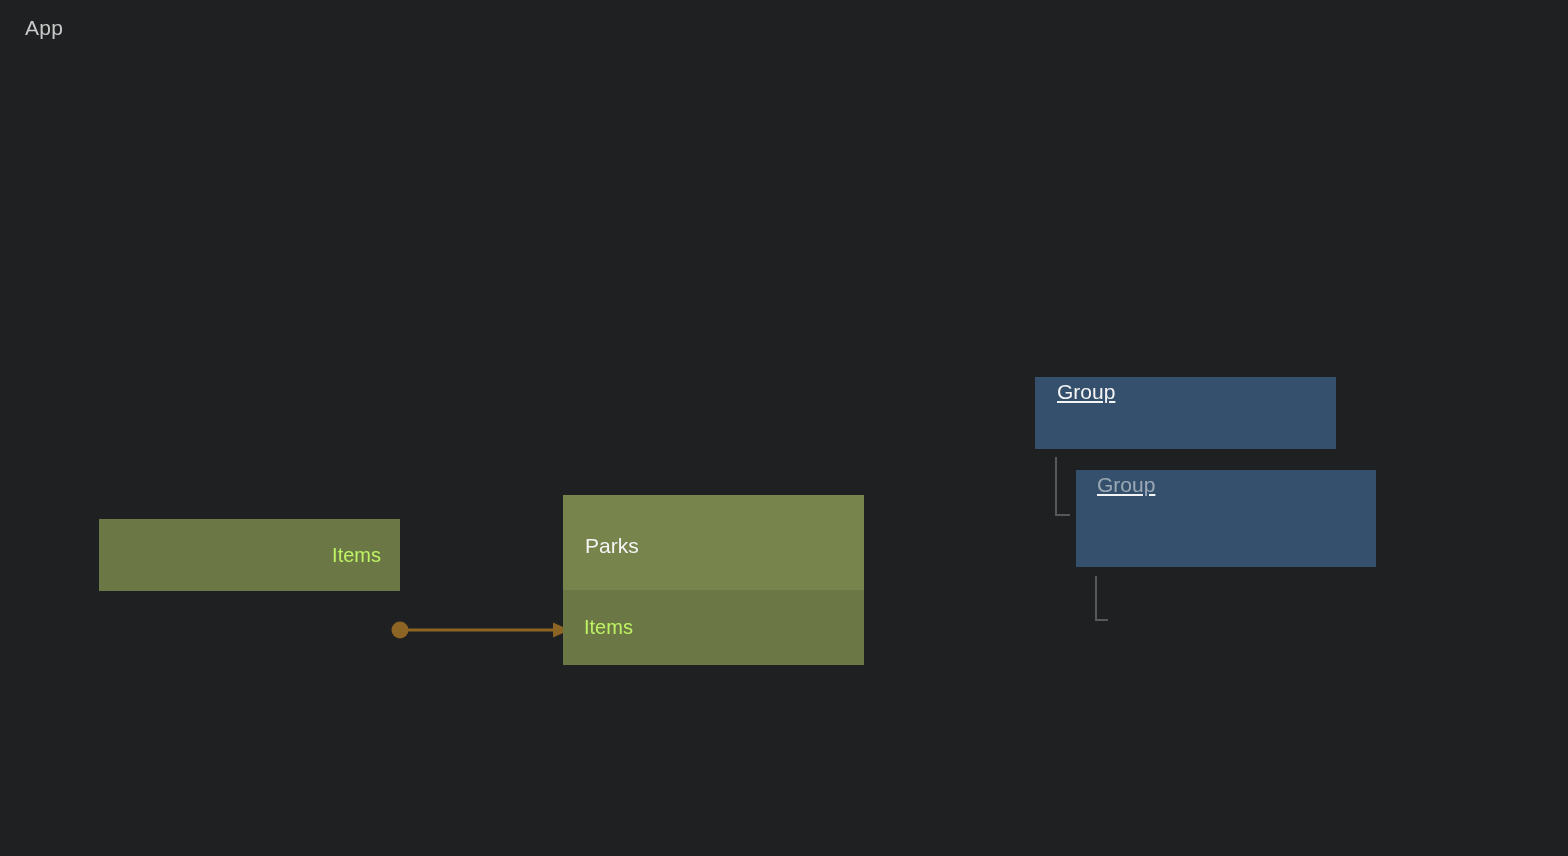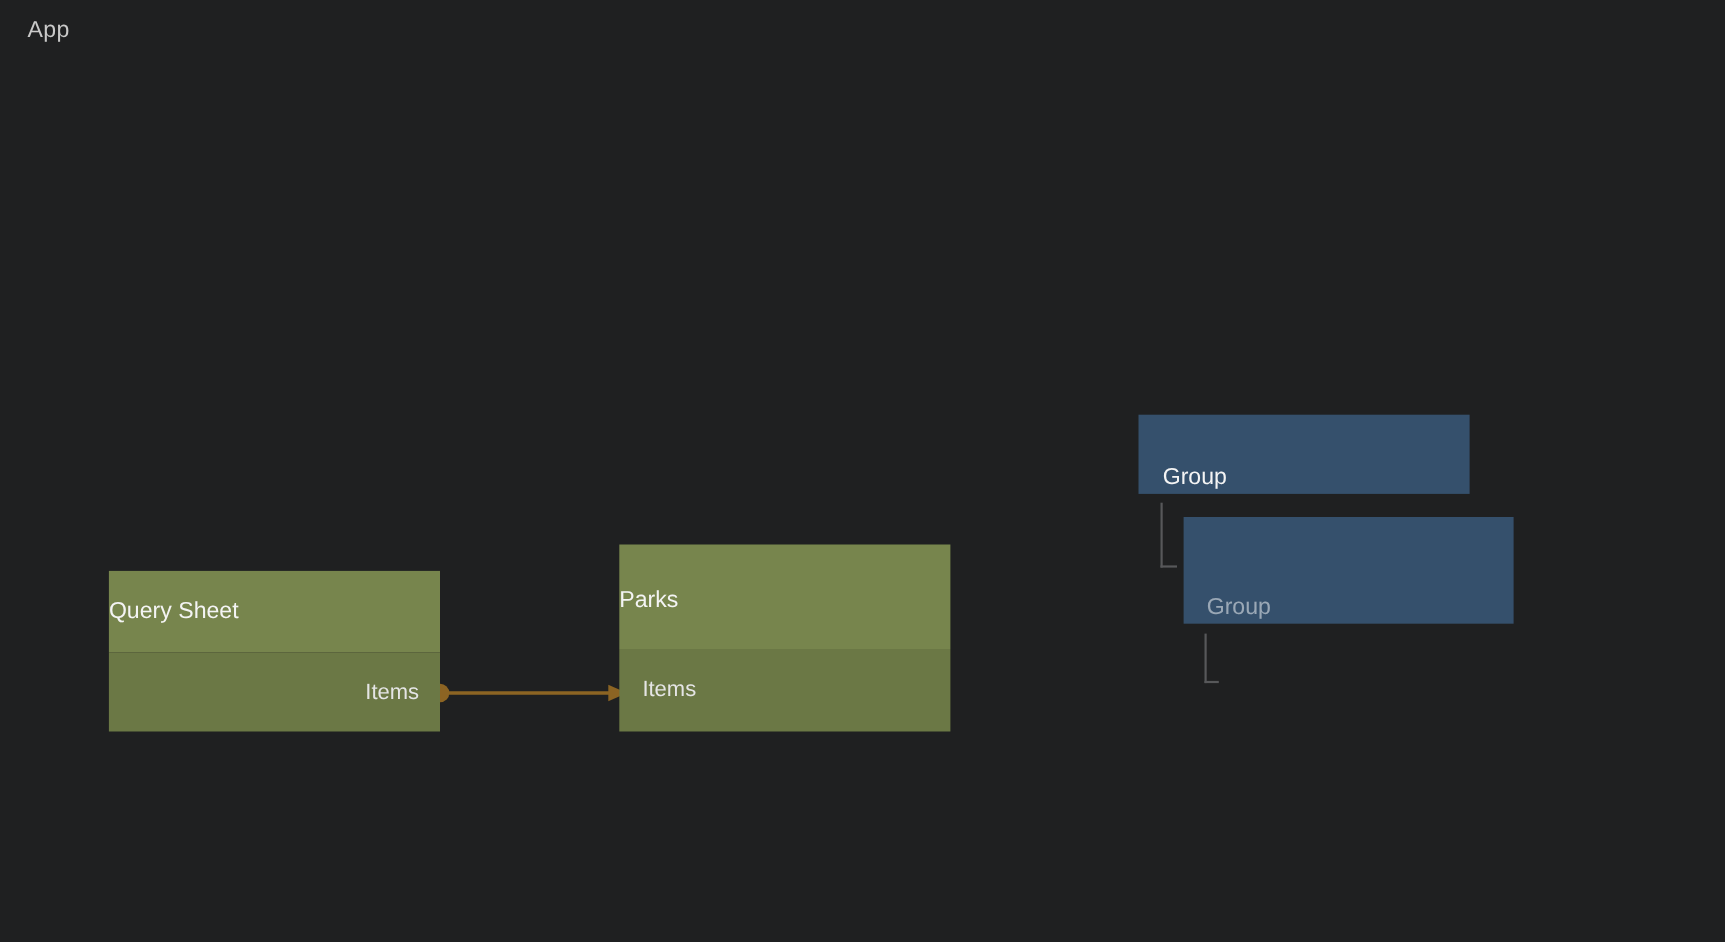--- a/index.html
+++ b/index.html
@@ -30,43 +30,45 @@
     color: var(--title-text, #f4f4f4);
     font-size: 21px;
   }
   .node-title { color: var(--title-text, #f4f4f4); line-height: 30px; white-space: nowrap; }
   .node-subtitle { color: var(--subtitle-text, rgba(255,255,255,0.5)); line-height: 30px; white-space: nowrap; }
 
   
   .node.green .node-header {
     background: var(--node-green-header, #77854d);
     display: flex; flex-direction: column; justify-content: center;
+    padding-left: 22px;
   }
   .node.green .node-body {
     background: var(--node-green-body, #6b7845);
     display: flex; flex-direction: column; justify-content: center;
   }
   #query-sheet { left: 99px; top: 519px; width: 301px; height: 146px; }
   #query-sheet .node-header { height: 74px; }
   #query-sheet .node-body { height: 72px; }
 
   #parks { left: 563px; top: 495px; width: 301px; height: 170px; }
   #parks .node-header { height: 95px; padding-top: 6px; }
   #parks .node-body { height: 75px; }
 
   .port-row { display: flex; align-items: center; font-size: 20px; }
   .port-row.out { justify-content: flex-end; padding-right: 19px; }
   .port-row.in  { justify-content: flex-start; padding-left: 21px; }
-  .port-label { color: #e5e5e5; }
+  .port-label { color: #bef264; }
 
   
   .node.blue {
     background: var(--node-blue, #35506c);
-    display: flex; flex-direction: column; justify-content: flex-end;
+    display: flex; flex-direction: column; justify-content: flex-start;
     padding-left: 22px;
+    text-decoration: underline;
   }
   #group { left: 1035px; top: 377px; width: 301px; height: 72px; }
   #list-container { left: 1076px; top: 470px; width: 300px; height: 97px; padding-left: 21px; }
   #park-list {
     left: 1113px; top: 585px; width: 304px; height: 75px;
     background: var(--node-blue-selected, #5a7694);
     border: 3px solid var(--selection-border, #ffffff);
     padding-left: 19px;
   }
 
@@ -95,23 +97,20 @@
   <div class="tree-connector c1"></div>
   <div class="tree-connector c2"></div>
 
   <svg class="connection-svg" width="190" height="20">
     <line class="wire" x1="9" y1="10" x2="170" y2="10"></line>
     <circle class="dot" cx="9" cy="10" r="8.5"></circle>
     <polygon class="head" points="162,2.5 179,10 162,17.5"></polygon>
   </svg>
 
   <div class="node green" id="query-sheet">
-    <div class="node-header">
-      <div class="node-title">Query Sheet</div>
-    </div>
     <div class="node-body">
       <div class="port-row out">
         <span class="port-label">Items</span>
       </div>
     </div>
   </div>
 
   <div class="node green" id="parks">
     <div class="node-header">
       <div class="node-title">Parks</div>

